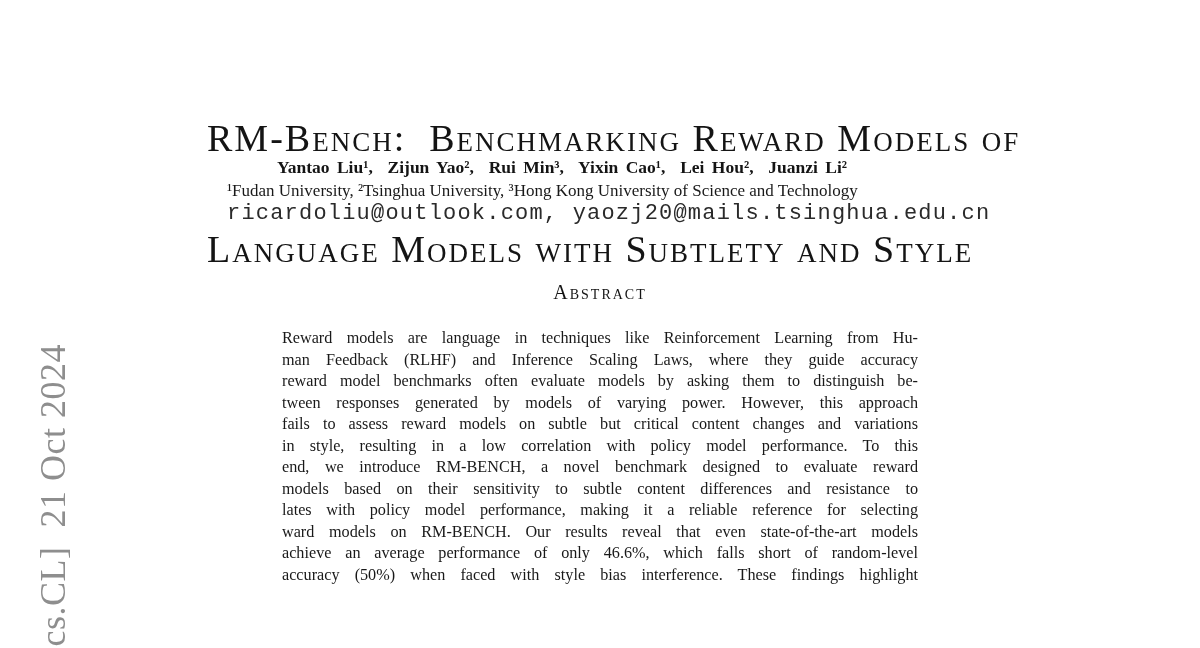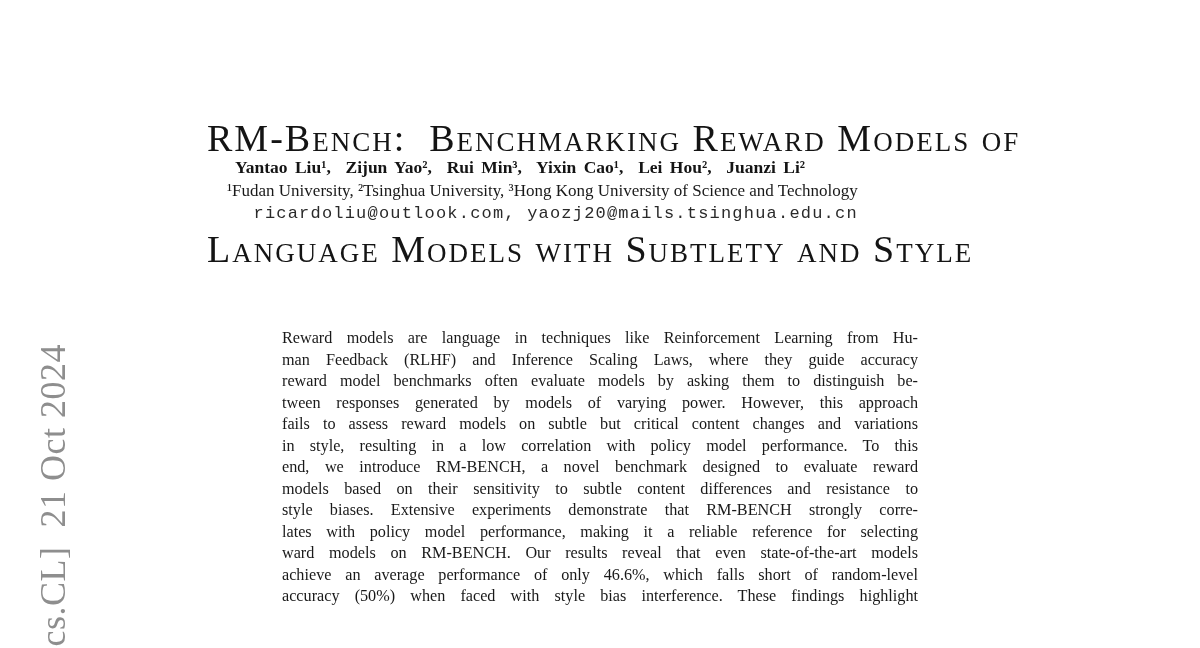--- a/index.html
+++ b/index.html
@@ -39,30 +39,31 @@
 
   .authors-block { position: absolute; left: 227px; top: 155px; }
   .authors {
     font-weight: bold;
     font-size: 17.5px;
     line-height: 24px;
     padding-left: 8px;
     word-spacing: 3px;
     white-space: pre;
     color: #141414;
+    margin-left: 42px;
   }
   .affiliations {
     font-size: 17px;
     line-height: 23px;
     white-space: pre;
     color: #191919;
   }
   .emails {
     font-family: "Liberation Mono", "DejaVu Sans Mono", monospace;
-    font-size: 17px;
+    font-size: 22px;
     letter-spacing: 1.2px;
     line-height: 24px;
     white-space: pre;
     color: #2a2a2a;
     text-align: right;
   }
 
   .abstract-heading {
     position: absolute;
     left: 282px; top: 281px;
@@ -101,30 +102,30 @@
     <div>RM-Bench:  Benchmarking Reward Models of</div>
     <div>Language Models with Subtlety and Style</div>
   </div>
 
   <div class="authors-block">
     <div class="authors">Yantao Liu¹,  Zijun Yao²,  Rui Min³,  Yixin Cao¹,  Lei Hou²,  Juanzi Li²</div>
     <div class="affiliations">¹Fudan University, ²Tsinghua University, ³Hong Kong University of Science and Technology</div>
     <div class="emails">ricardoliu@outlook.com, yaozj20@mails.tsinghua.edu.cn</div>
   </div>
 
+  <div class="abstract-heading">Abstract</div>
 
   <div class="abstract">
     <div class="abs-line">Reward models are language in techniques like Reinforcement Learning from Hu-</div>
     <div class="abs-line">man Feedback (RLHF) and Inference Scaling Laws, where they guide accuracy</div>
     <div class="abs-line">reward model benchmarks often evaluate models by asking them to distinguish be-</div>
     <div class="abs-line">tween responses generated by models of varying power. However, this approach</div>
     <div class="abs-line">fails to assess reward models on subtle but critical content changes and variations</div>
     <div class="abs-line">in style, resulting in a low correlation with policy model performance. To this</div>
     <div class="abs-line">end, we introduce RM-BENCH, a novel benchmark designed to evaluate reward</div>
     <div class="abs-line">models based on their sensitivity to subtle content differences and resistance to</div>
-    <div class="abs-line">style biases. Extensive experiments demonstrate that RM-BENCH strongly corre-</div>
     <div class="abs-line">lates with policy model performance, making it a reliable reference for selecting</div>
     <div class="abs-line">ward models on RM-BENCH. Our results reveal that even state-of-the-art models</div>
     <div class="abs-line">achieve an average performance of only 46.6%, which falls short of random-level</div>
     <div class="abs-line">accuracy (50%) when faced with style bias interference. These findings highlight</div>
   </div>
 
 </div>
 
 </body></html>

